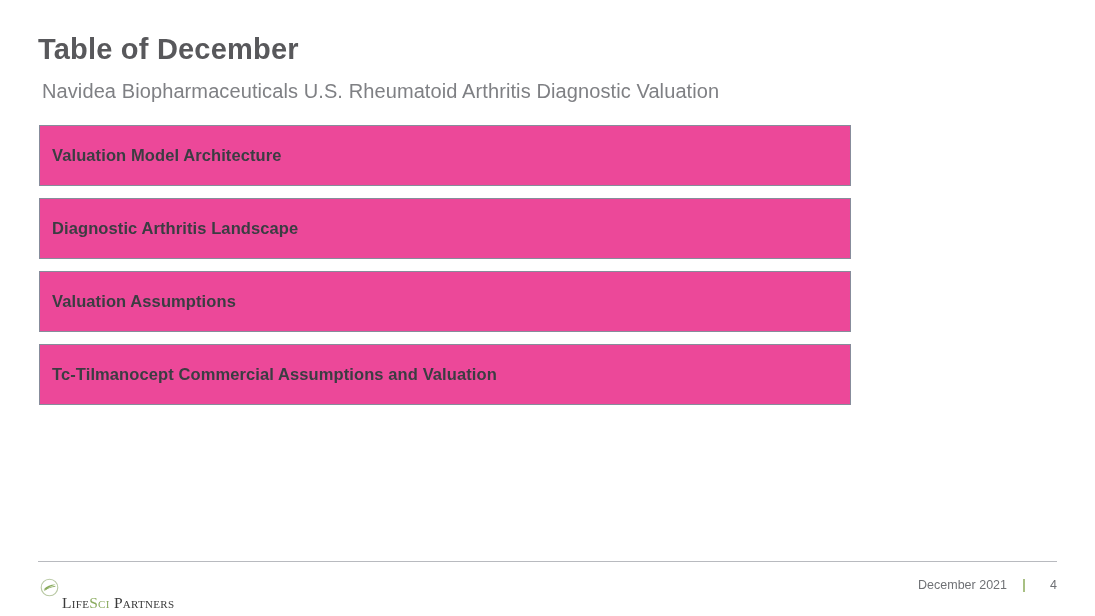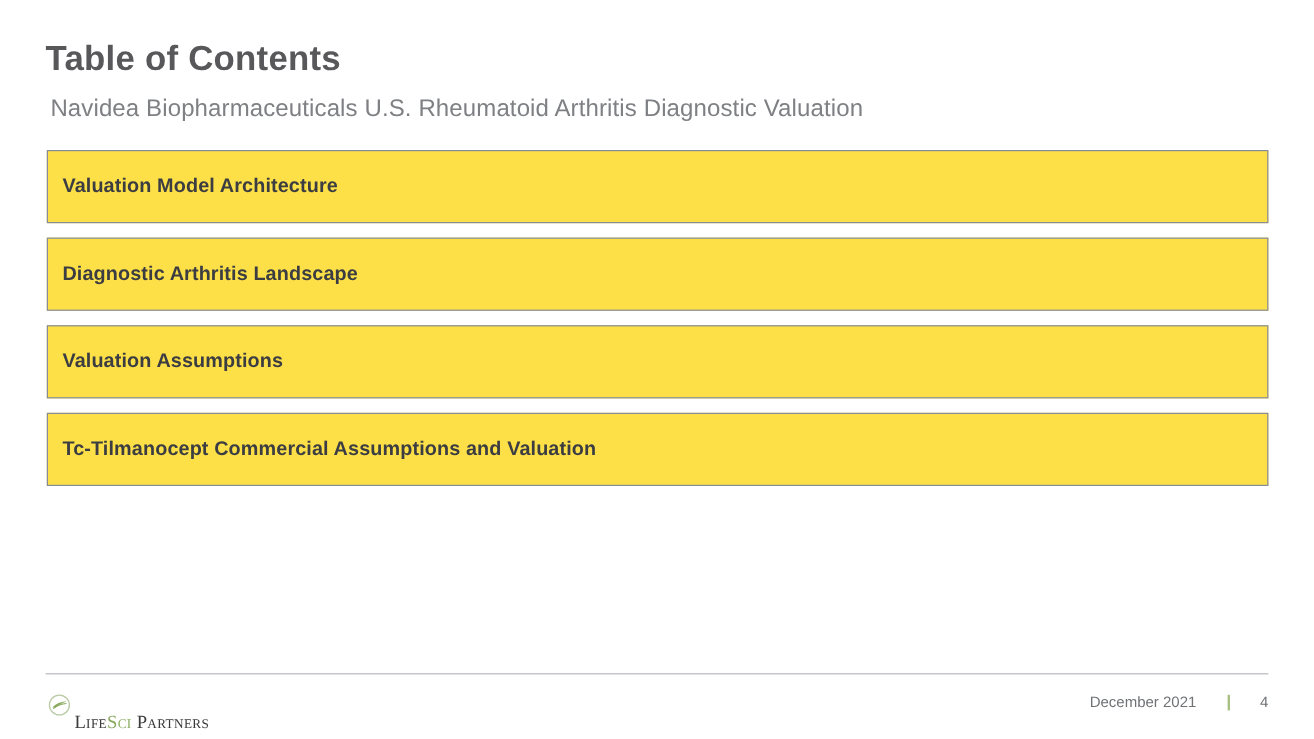--- a/index.html
+++ b/index.html
@@ -46,23 +46,23 @@
 
   
   .toc-list {
     position: absolute;
     left: 39px;
     top: 125px;
     width: 1018px;
   }
   .toc-item {
     box-sizing: border-box;
-    width: 1018px;
+    width: 812px;
     height: 61px;
-    background: #fde047;
+    background: #ec4899;
     border: 1px solid #878c9b;
     margin-bottom: 12px;
     display: flex;
     align-items: center;
     padding-left: 12px;
   }
   .toc-label {
     font-size: 16.5px;
     font-weight: bold;
     color: #3b3d42;
@@ -116,41 +116,41 @@
     position: absolute;
     right: 0;
     top: 6px;
     display: flex;
     align-items: center;
     font-size: 12.5px;
     color: #6f7175;
     white-space: nowrap;
   }
   .footer-date {
-    margin-right: 26px;
+    margin-right: 16px;
     text-align: right;
   }
   .footer-sep {
     display: inline-block;
     width: 2px;
     height: 13px;
     background: #a8c083;
     margin-right: 22px;
   }
   .footer-page {
     min-width: 10px;
     text-align: right;
   }
 </style>
 </head>
 <body>
 
 <div class="slide">
 
-  <div class="slide-title">Table of Contents</div>
+  <div class="slide-title">Table of December</div>
 
   <div class="slide-subtitle">Navidea Biopharmaceuticals U.S. Rheumatoid Arthritis Diagnostic Valuation</div>
 
   <div class="toc-list">
 
     <div class="toc-item">
       <span class="toc-label">Valuation Model Architecture</span>
     </div>
 
     <div class="toc-item">

